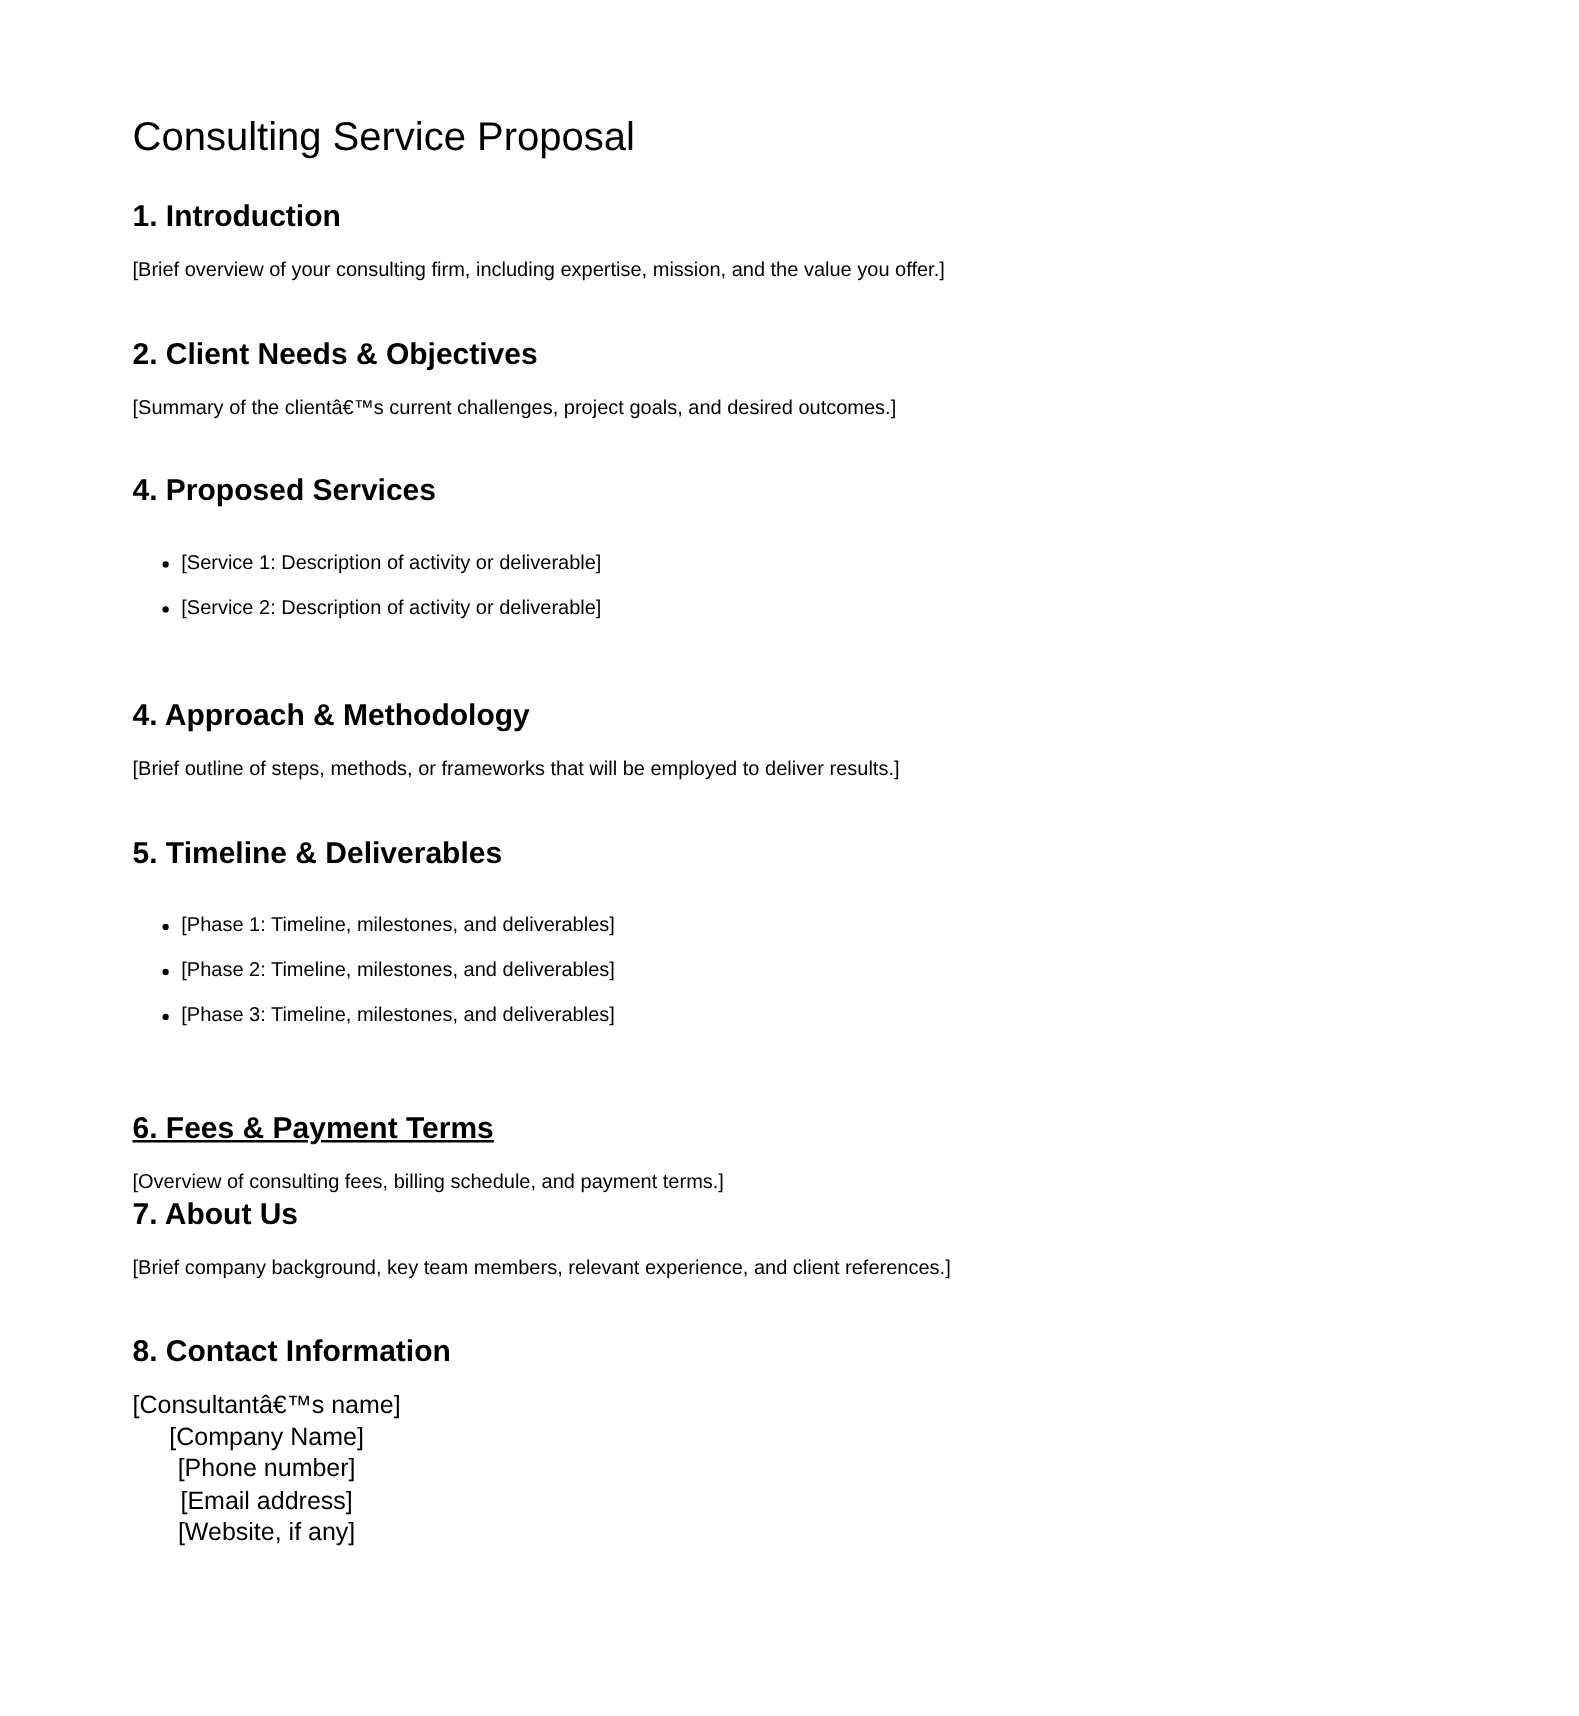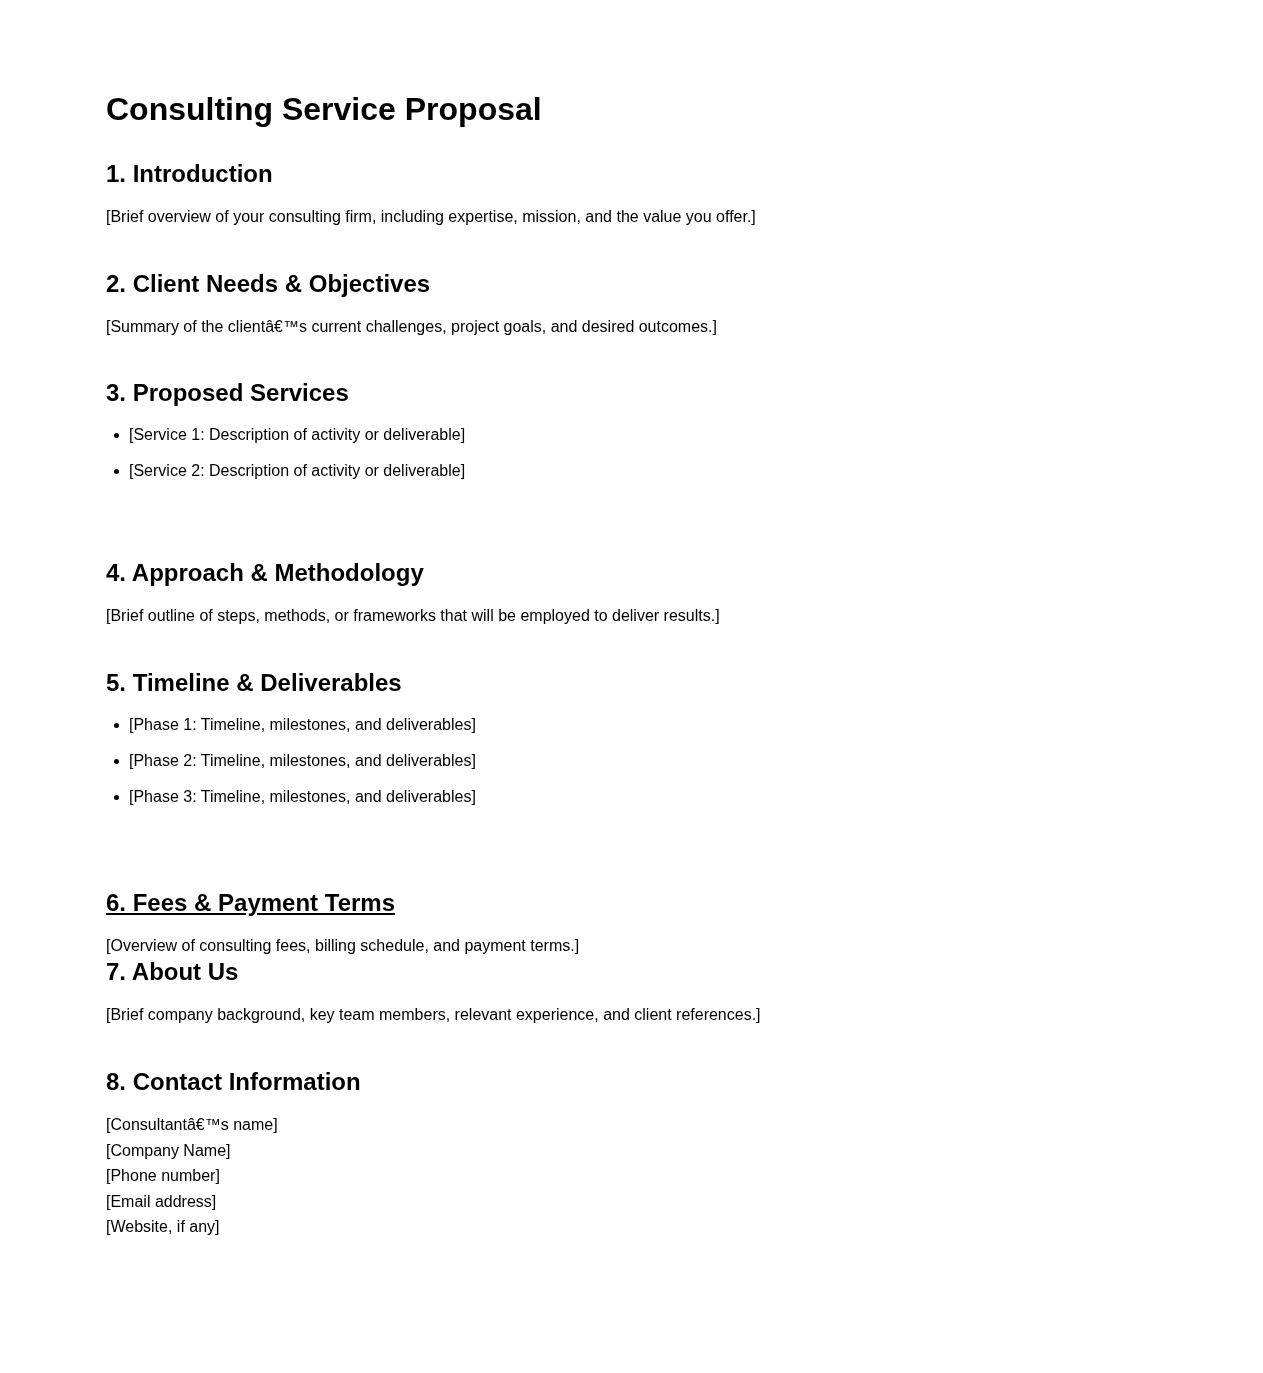--- a/index.html
+++ b/index.html
@@ -3,50 +3,50 @@
 <meta charset="utf-8">
 <style>
   html, body { margin: 0; padding: 0; background: #ffffff; }
   body {
     width: 1263px; height: 1373px; overflow: hidden;
     font-family: "Liberation Sans", sans-serif; color: #000;
   }
   .doc { position: absolute; left: 106px; top: 0; width: 1050px; }
   h1 {
     position: absolute; left: 0; top: 89px; margin: 0;
-    font-size: 32px; font-weight: bold; line-height: 40px; white-space: nowrap;
+    font-size: 32px; font-weight: normal; line-height: 40px; white-space: nowrap;
   }
   .sec { position: absolute; left: 0; }
   h2 {
     margin: 0; font-size: 24px; font-weight: bold; line-height: 30px; white-space: nowrap;
   }
   .p { margin: 0; font-size: 16px; line-height: 20px; white-space: nowrap; position: absolute; left: 0; text-align: center; }
-  ul { margin: 0; padding: 0; list-style: none; position: absolute; left: 0; }
+  ul { margin: 16px; padding: 0; list-style: none; position: absolute; left: 0; }
   li { position: relative; font-size: 16px; line-height: 20px; height: 36px; padding-left: 23px; white-space: nowrap; }
   li .bullet { position: absolute; left: 8px; top: 8px; width: 5px; height: 5px; border-radius: 50%; background: #000; }
-  .contact { position: absolute; left: 0; font-size: 16px; line-height: 25.5px; white-space: nowrap; }
+  .contact { position: absolute; left: 0; font-size: 20px; line-height: 25.5px; white-space: nowrap; text-align: center; }
 </style>
 </head>
 <body>
 
 <div class="doc">
   <h1>Consulting Service Proposal</h1>
 
   <div class="sec" style="top:159px;">
     <h2>1. Introduction</h2>
     <p class="p" style="top:48px;">[Brief overview of your consulting firm, including expertise, mission, and the value you offer.]</p>
   </div>
 
   <div class="sec" style="top:269px;">
     <h2>2. Client Needs &amp; Objectives</h2>
     <p class="p" style="top:48px;">[Summary of the clientâ€™s current challenges, project goals, and desired outcomes.]</p>
   </div>
 
   <div class="sec" style="top:378px;">
-    <h2>3. Proposed Services</h2>
+    <h2>4. Proposed Services</h2>
     <ul style="top:47px;">
       <li><span class="bullet"></span><span>[Service 1: Description of activity or deliverable]</span></li>
       <li><span class="bullet"></span><span>[Service 2: Description of activity or deliverable]</span></li>
     </ul>
   </div>
 
   <div class="sec" style="top:558px;">
     <h2>4. Approach &amp; Methodology</h2>
     <p class="p" style="top:48px;">[Brief outline of steps, methods, or frameworks that will be employed to deliver results.]</p>
   </div>

